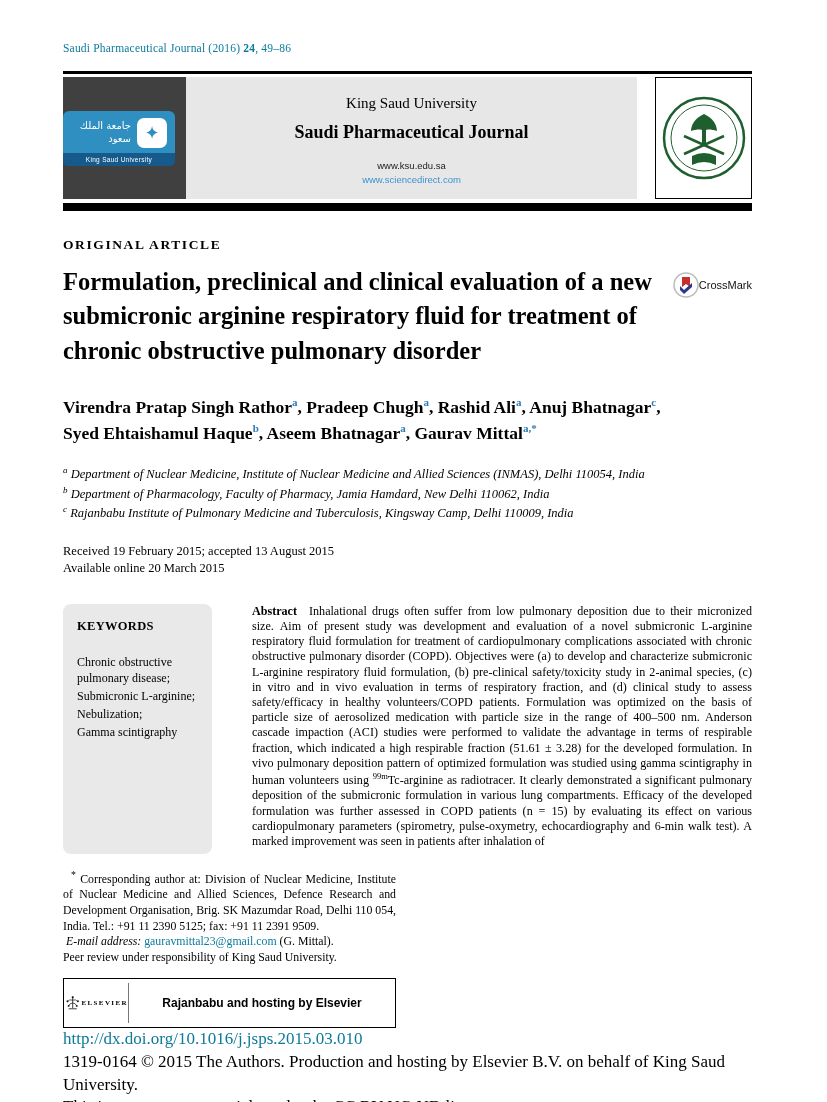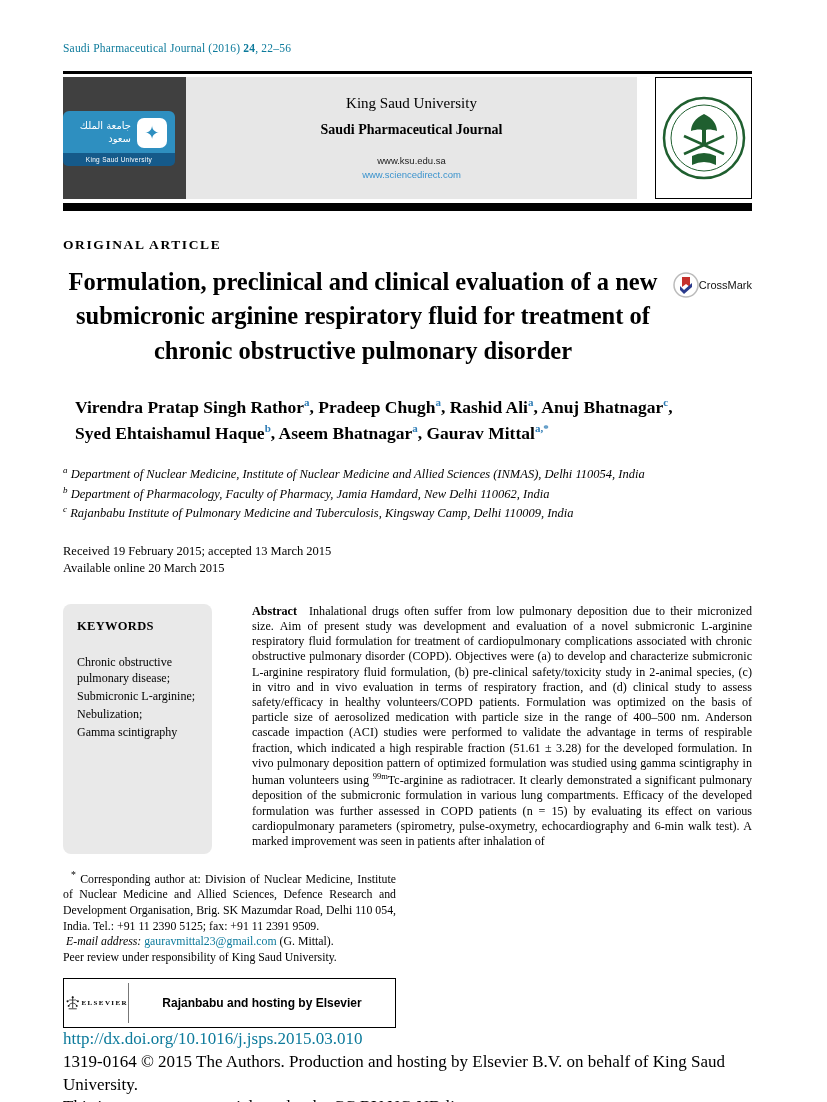--- a/index.html
+++ b/index.html
@@ -24,40 +24,40 @@
   a{text-decoration:none;cursor:pointer;}
 
   .citation{font-size:11.5px;color:var(--link_teal);letter-spacing:.2px;}
   .rule-thin{height:3px;background:#000;margin-top:15px;}
   .rule-thick{height:8px;background:#000;margin-top:4px;}
 
   .banner{display:flex;align-items:stretch;height:122px;margin-top:3px;}
   .logo-cell{width:123px;background:#404040;display:flex;align-items:center;}
   .banner-center{flex:1;background:var(--banner_gray);text-align:center;padding-top:12px;}
   .banner-uni{font-size:15px;margin-top:6px;}
-  .banner-journal{font-size:14px;font-weight:bold;margin-top:10px;}
+  .banner-journal{font-size:18px;font-weight:bold;margin-top:10px;}
   .banner-urls{margin-top:16px;font-family:"Liberation Sans",sans-serif;font-size:9.5px;line-height:1.5;}
   .url-ksu{color:#222;}
   .url-sd{color:var(--sciencedirect_blue);display:block;}
   .emblem-cell{width:97px;margin-left:18px;border:1px solid #000;background:#fff;display:flex;align-items:center;justify-content:center;}
 
   .ksu-logo{width:112px;}
   .ksu-main{background:var(--logo_blue);border-radius:6px 6px 0 0;display:flex;align-items:center;gap:6px;padding:7px 8px 5px 8px;}
   .ksu-arabic{color:#fff;font-family:"DejaVu Sans",sans-serif;font-size:10px;line-height:1.25;flex:1;text-align:right;}
   .ksu-sym{width:30px;height:30px;background:#fff;border-radius:7px;display:flex;align-items:center;justify-content:center;color:var(--logo_blue);font-size:18px;flex:0 0 auto;}
   .ksu-en{background:var(--logo_dark_blue);color:#fff;font-family:"Liberation Sans",sans-serif;font-size:6.5px;text-align:center;padding:3px 0;border-radius:0 0 5px 5px;letter-spacing:.3px;}
 
   .section-label{margin-top:26px;font-weight:bold;font-size:13.5px;letter-spacing:1.6px;}
 
   .title-row{display:flex;justify-content:space-between;margin-top:12px;}
-  .article-title{font-weight:bold;font-size:24.5px;line-height:1.4;max-width:600px;text-align:center;}
+  .article-title{font-weight:bold;font-size:24.5px;line-height:1.4;max-width:600px;}
   .crossmark{margin-top:6px;display:flex;align-items:center;height:28px;flex:0 0 auto;}
   .cm-text{font-family:"Liberation Sans",sans-serif;font-size:11px;color:#111;}
 
-  .authors{margin-top:26px;font-weight:bold;font-size:17.5px;line-height:1.5;margin-left:12px;}
+  .authors{margin-top:26px;font-weight:bold;font-size:17.5px;line-height:1.5;}
   .authors sup{color:var(--sup_blue);font-size:11px;}
 
   .affils{margin-top:18px;font-style:italic;font-size:12.5px;line-height:1.38;}
   .affils sup{font-size:9px;}
 
   .dates{margin-top:20px;font-size:12.5px;line-height:1.4;}
 
   .main-row{display:flex;margin-top:26px;align-items:stretch;}
   .kw-box{width:149px;background:var(--keywords_gray);padding:15px 14px;min-height:250px;border-radius:8px;}
   .kw-title{font-weight:bold;font-size:12.5px;letter-spacing:.3px;}
@@ -81,21 +81,21 @@
   .pub-label{flex:1;text-align:center;font-family:"Liberation Sans",sans-serif;font-weight:bold;font-size:12px;}
 
   .footer{font-size:17px;line-height:1.35;}
   .footer div{margin:0;}
 </style>
 </head>
 <body>
 
 <div class="content">
 
-  <a class="citation"><span>Saudi Pharmaceutical Journal (2016) </span><b>24</b><span>, 22–56</span></a>
+  <a class="citation"><span>Saudi Pharmaceutical Journal (2016) </span><b>24</b><span>, 49–86</span></a>
 
   <div class="rule-thin"></div>
 
   <div class="banner">
     <div class="logo-cell">
       <div class="ksu-logo">
         <div class="ksu-main">
           <div class="ksu-arabic">جامعة الملك سعود</div>
           <div class="ksu-sym">✦</div>
         </div>
@@ -144,21 +144,21 @@
     <div><span><span>Syed Ehtaishamul Haque</span><sup>b</sup><span>, </span></span><span><span>Aseem Bhatnagar</span><sup>a</sup><span>, </span></span><span><span>Gaurav Mittal</span><sup>a,*</sup><span></span></span></div>
   </div>
 
   <div class="affils">
     <div><sup>a</sup> <span>Department of Nuclear Medicine, Institute of Nuclear Medicine and Allied Sciences (INMAS), Delhi 110054, India</span></div>
     <div><sup>b</sup> <span>Department of Pharmacology, Faculty of Pharmacy, Jamia Hamdard, New Delhi 110062, India</span></div>
     <div><sup>c</sup> <span>Rajanbabu Institute of Pulmonary Medicine and Tuberculosis, Kingsway Camp, Delhi 110009, India</span></div>
   </div>
 
   <div class="dates">
-    <div>Received 19 February 2015; accepted 13 March 2015</div>
+    <div>Received 19 February 2015; accepted 13 August 2015</div>
     <div>Available online 20 March 2015</div>
   </div>
 
   <div class="main-row">
     <div class="kw-box">
       <div class="kw-title">KEYWORDS</div>
       <div class="kw-items">
         <div>Chronic obstructive pulmonary disease;</div>
         <div>Submicronic L-arginine;</div>
         <div>Nebulization;</div>

